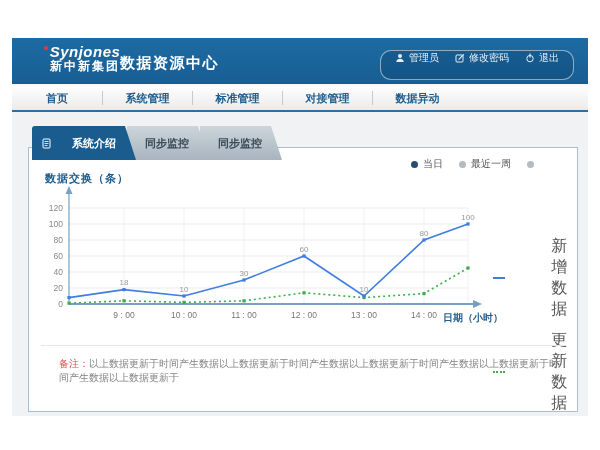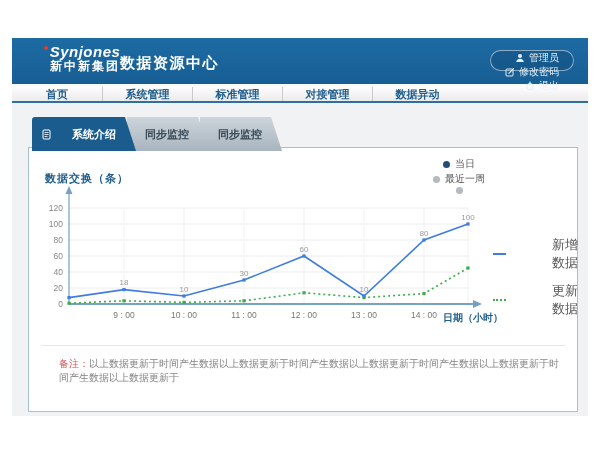--- a/index.html
+++ b/index.html
@@ -13,30 +13,30 @@
   .header { position:relative; height:46px;
             background:linear-gradient(#1d6ba3,#175e94); }
   .logo { position:absolute; left:30px; top:5px; width:86px; text-align:center;
           color:#fff; line-height:1.15; }
   .logo-dot { position:absolute; left:2px; top:3px; width:4px; height:4px;
               border-radius:50%; background:#e03c31; }
   .logo-en { font-size:15px; font-weight:bold; font-style:italic; letter-spacing:.5px; }
   .logo-cn { font-size:12px; font-weight:bold; letter-spacing:2px; }
   .app-title { position:absolute; left:108px; top:16px; color:#fff;
                font-size:15px; font-weight:bold; letter-spacing:1.5px; }
-  .user-pill { position:absolute; right:14px; top:12px; height:21px;
-               display:flex; align-items:flex-end; padding:0 6px;
+  .user-pill { position:absolute; right:14px; top:12px; height:30px;
+               display:flex; align-items:flex-start; padding:0 6px;
                border:1px solid rgba(255,255,255,.5); border-radius:11px;
-               background:rgba(8,40,72,.18);flex-direction:column; }
+               background:rgba(8,40,72,.18); }
   .pill-item { display:flex; align-items:center; gap:4px; padding:0 8px;
                color:#e9f2f9; font-size:10px; cursor:pointer; white-space:nowrap; }
   .pill-item svg { display:block; }
 
   
-  .nav { height:19px; background:linear-gradient(#fefefe,#ebebeb);
+  .nav { height:28px; background:linear-gradient(#fefefe,#ebebeb);
          border-top:2px solid #f7f9fa; border-bottom:2px solid #2e6f9f;
          display:flex; align-items:center; }
   .nav-item { width:90px; text-align:center; color:#1e5d8c; font-size:11px;
               font-weight:bold; cursor:pointer; position:relative; height:14px;
               line-height:14px; }
   .nav-item + .nav-item { border-left:1px solid #c9c9c9; }
 
   
   .tabs { margin:14px 0 0 20px; height:21px; display:flex; }
   .tab { display:inline-flex; align-items:center; gap:21px; height:34px;
@@ -45,37 +45,37 @@
          position:relative; }
   .tab.active { background:#1a5c8d; color:#fff; z-index:3; border-radius:3px 0 0 0; }
   .tab.inactive { background:linear-gradient(#cdd5db,#a8b4be); color:#37480f;
                   color:#3a4a57; margin-left:-9px; padding-left:18px; }
   .tab.inactive.t2 { z-index:2; }
   .tab.inactive.t3 { z-index:1; }
 
   
   .panel { position:absolute; left:16px; top:109px; width:550px; height:265px;
            background:#fff; border:1px solid #a7c0d4; }
-  .radios { position:absolute; left:404px; top:9px; display:flex; gap:1px;
-            align-items:center;flex-direction:column; }
+  .radios { position:absolute; left:382px; top:9px; display:flex; gap:16px;
+            align-items:center; }
   .radio { display:flex; align-items:center; gap:5px; font-size:10px;
            color:#555; cursor:pointer; }
   .dot { width:7px; height:7px; border-radius:50%; background:#b4bac0; }
   .radio.selected .dot { background:#234d74; }
   .ylabel { position:absolute; left:16px; top:23px; color:#1e5d8c;
             font-size:11px; font-weight:bold; letter-spacing:1px; }
   #chart-svg { position:absolute; left:0; top:36px; }
   #chart-svg text { font-family:"Liberation Sans","DejaVu Sans",sans-serif; }
   .legend { position:absolute; left:464px; top:88px; }
   .lg-row { display:flex; align-items:center; gap:7px; margin-bottom:10px;
             cursor:pointer; }
   .lg-line { width:26px; height:0; }
   .lg-line.solid  { border-top:2px solid #3f7de0; }
   .lg-line.dotted { border-top:2px dotted #3fae4a; }
-  .lg-text { font-size:13px; color:#555;margin-left:39px; }
+  .lg-text { font-size:16px; color:#555;margin-left:39px; }
   .hr { position:absolute; left:12px; right:12px; top:197px;
         border-top:1px solid #e7e7e7; }
   .note { position:absolute; left:30px; top:209px; right:14px; font-size:10px;
           line-height:1.4; }
   .note .nlabel { color:#e05252; }
   .note .ntext  { color:#858585; }
 </style>
 </head>
 <body>
 

